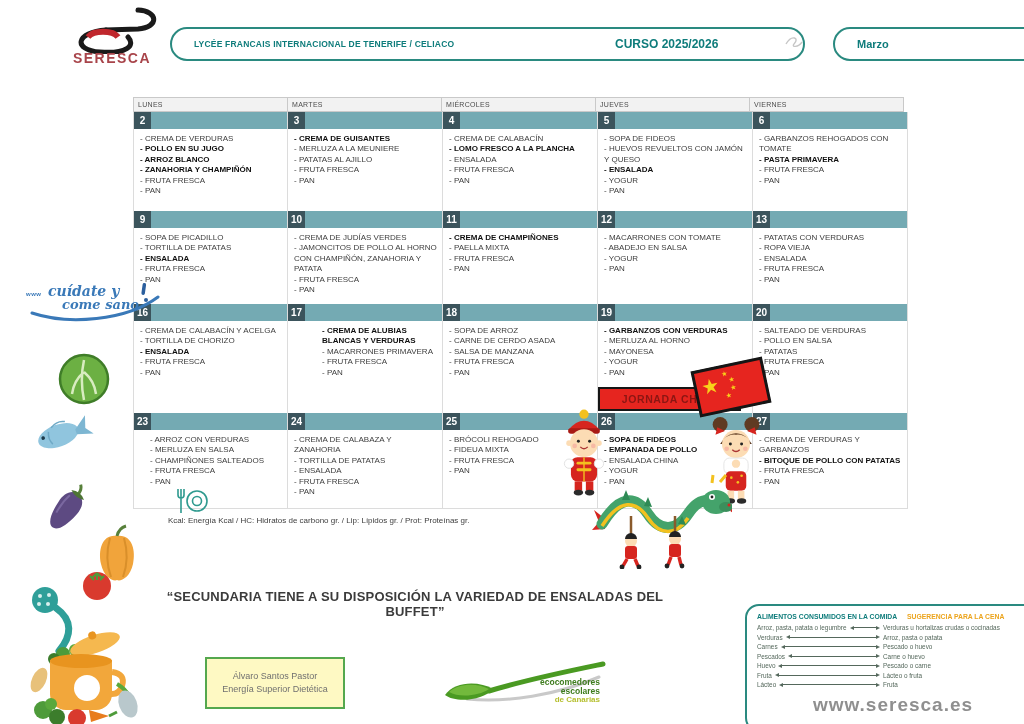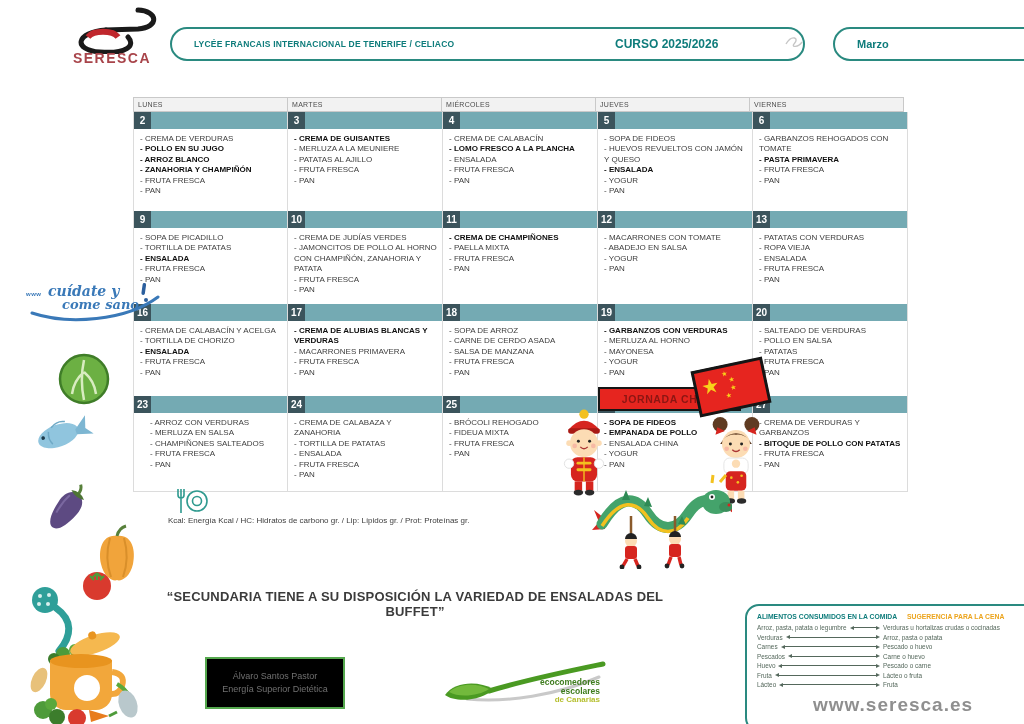--- a/index.html
+++ b/index.html
@@ -60,21 +60,21 @@
   
   .plate-ic { position:absolute; left:175px; top:487px; z-index:2; }
   .footnote { position:absolute; left:168px; top:516px; font-size:8px; color:#3d3d3d; z-index:2; }
 
   
   .quote { position:absolute; left:140px; top:589px; width:550px; text-align:center;
            font-size:13px; font-weight:bold; color:#3b3b3b; letter-spacing:.2px; }
 
   
   .sig-box { position:absolute; left:205px; top:657px; width:140px; height:52px; border:2px solid #55a84e;
-             display:flex; flex-direction:column; align-items:center; justify-content:center; background:#000000; }
+             display:flex; flex-direction:column; align-items:center; justify-content:center; background:#fef9c3; }
   .sig-box div { font-size:9px; color:#707070; line-height:1.4; }
 
   
   .eco { position:absolute; left:437px; top:655px; width:170px; height:55px; }
   .eco-text { position:absolute; left:505px; top:678px; width:95px; text-align:right; line-height:1.05; }
   .eco-text .e1, .eco-text .e2 { font-size:8.5px; font-weight:bold; color:#3e7c1e; }
   .eco-text .e3 { font-size:8px; font-weight:bold; color:#b5bf2e; }
 
   
   .cena-box { position:absolute; left:745px; top:604px; width:296px; height:128px;
@@ -257,21 +257,21 @@
             <div class="menu-item">- TORTILLA DE CHORIZO</div>
             <div class="menu-item bold">- ENSALADA</div>
             <div class="menu-item">- FRUTA FRESCA</div>
             <div class="menu-item">- PAN</div>
           </div>
         </div>
         <div class="day-cell">
           <div class="day-bar">
             <span class="day-num">17</span>
           </div>
-          <div class="day-content" style="height: 75px;">
+          <div class="day-content" style="height: 92px; margin-left: 28px;">
             <div class="menu-item bold">- CREMA DE ALUBIAS BLANCAS Y VERDURAS</div>
             <div class="menu-item">- MACARRONES PRIMAVERA</div>
             <div class="menu-item">- FRUTA FRESCA</div>
             <div class="menu-item">- PAN</div>
           </div>
         </div>
         <div class="day-cell">
           <div class="day-bar">
             <span class="day-num">18</span>
           </div>

